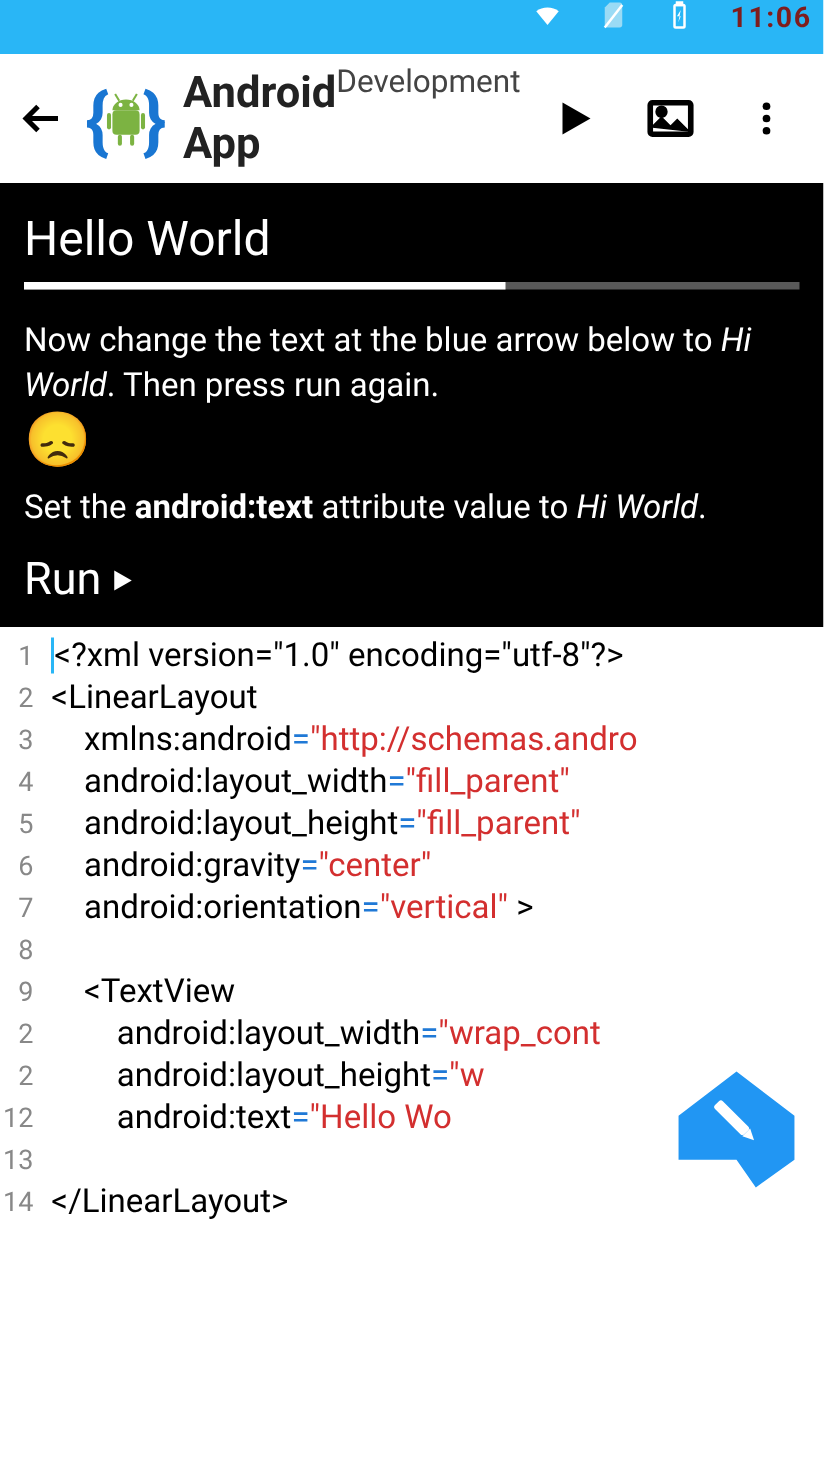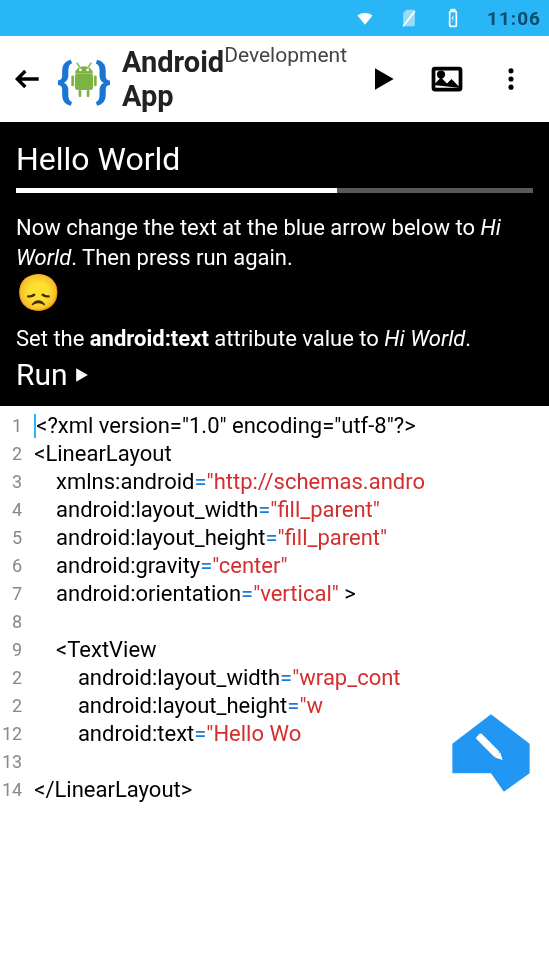--- a/index.html
+++ b/index.html
@@ -1,34 +1,34 @@
 <!DOCTYPE html>
 <html><head>
 <meta charset="utf-8">
 <style>
 *{margin:0;padding:0;box-sizing:border-box;font-family:Roboto,Arial,sans-serif}
 body{width:549px;height:977px;overflow:hidden;background:#fff;position:relative}
-.status-bar{height:36px;background:#29b6f6;display:flex;justify-content:flex-end;align-items:center;padding:0 8px;gap:24px;color:#0c4a6e}
+.status-bar{height:36px;background:#29b6f6;display:flex;justify-content:flex-end;align-items:flex-start;padding:0 8px;gap:24px;color:#7f1d1d}
 .status-bar .time{font-weight:700;font-size:19px;letter-spacing:1px}
 .status-bar svg{width:20px;height:20px}
 .app-bar{height:86px;background:#fff;display:flex;align-items:center;padding:0 10px;gap:8px}
 .back-arrow{width:36px;height:36px;display:flex;align-items:center;justify-content:center;cursor:pointer}
 .logo{width:60px;height:60px;display:flex;align-items:center;justify-content:center}
 .titles{flex:1;display:flex;flex-direction:row;justify-content:center}
 .titles .t1{font-size:29px;font-weight:700;color:#222}
 .titles .t2{font-size:21px;color:#444;margin-top:-2px}
 .ab-icon{width:44px;height:44px;display:flex;align-items:center;justify-content:center;cursor:pointer;margin:0 6px}
 .instruction{background:#000000;color:#fff;padding:18px 16px 14px 16px}
 .lesson-title{font-size:32px;font-weight:400;margin-bottom:10px}
 .progress{height:5px;background:rgba(255,255,255,.35);width:100%;margin-bottom:20px;position:relative}
 .progress .fill{position:absolute;left:0;top:0;height:100%;width:62%;background:#fff}
 .instr-text{font-size:22px;line-height:1.35;}
 .instr-text .it{font-style:italic}
 .sad{font-size:36px;margin-bottom:12px}
-.hint{font-size:22px;margin-bottom:6px}
+.hint{font-size:22px;margin-bottom:18px}
 .hint b{font-weight:700}
 .hint .it{font-style:italic}
 .run-btn{font-size:30px;font-weight:400;display:inline-flex;align-items:center;gap:4px;cursor:pointer}
 .run-btn svg{width:20px;height:20px}
 .editor{display:flex;font-family:"Roboto Mono","Courier New",monospace;font-size:22px;line-height:28px;background:#fff;overflow:hidden}
 .gutter{background:#fff;color:#888;text-align:right;padding:6px 6px 0 2px;user-select:none;border-right:0}
 .gutter div{height:28px;font-size:18px}
 .code{padding:6px 0 0 6px;white-space:pre;color:#000}
 .t-tag{color:#000000}
 .t-attr{color:#000}

